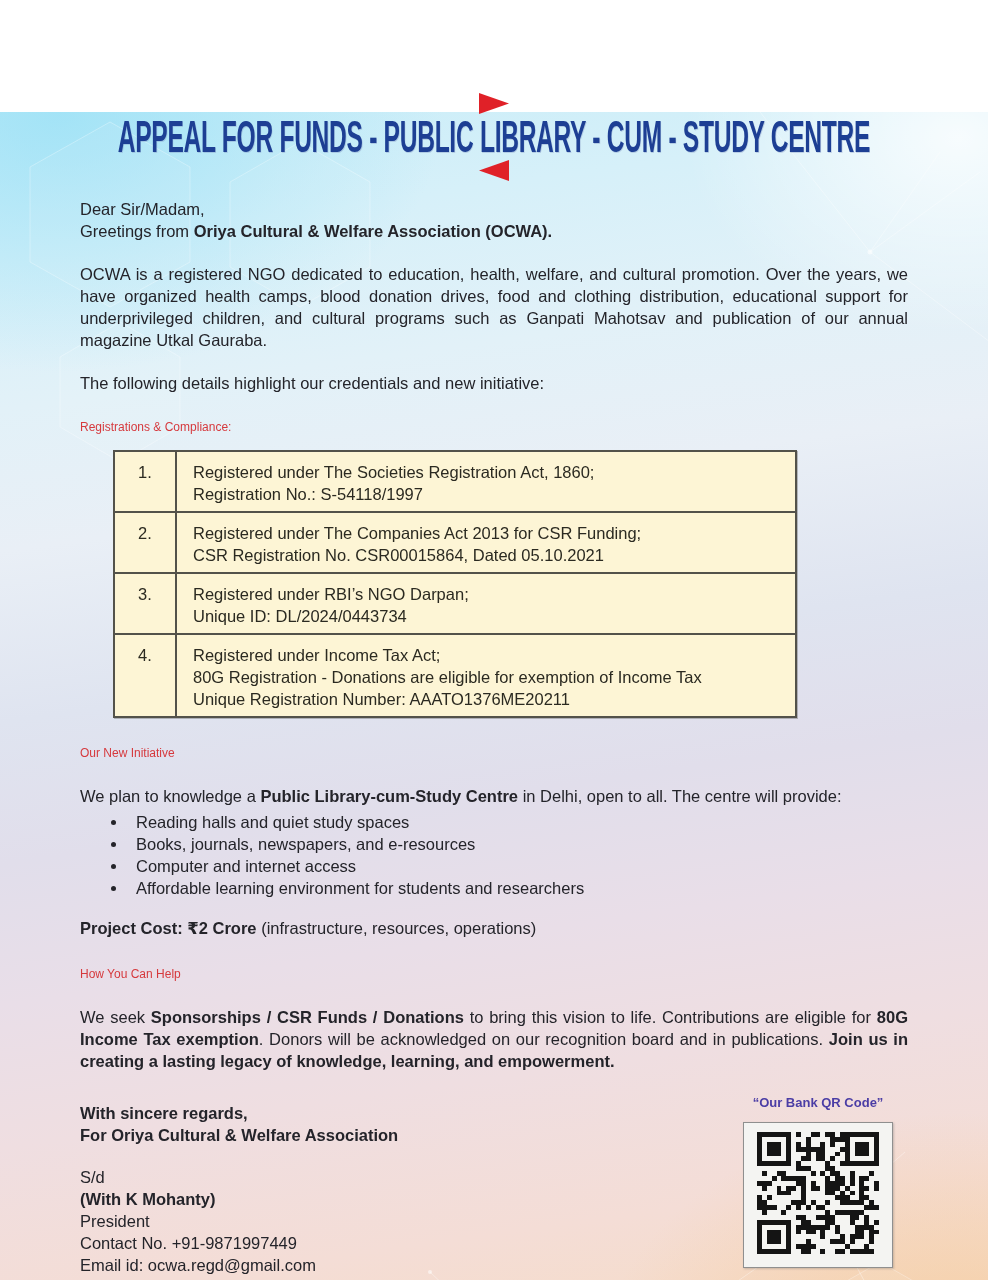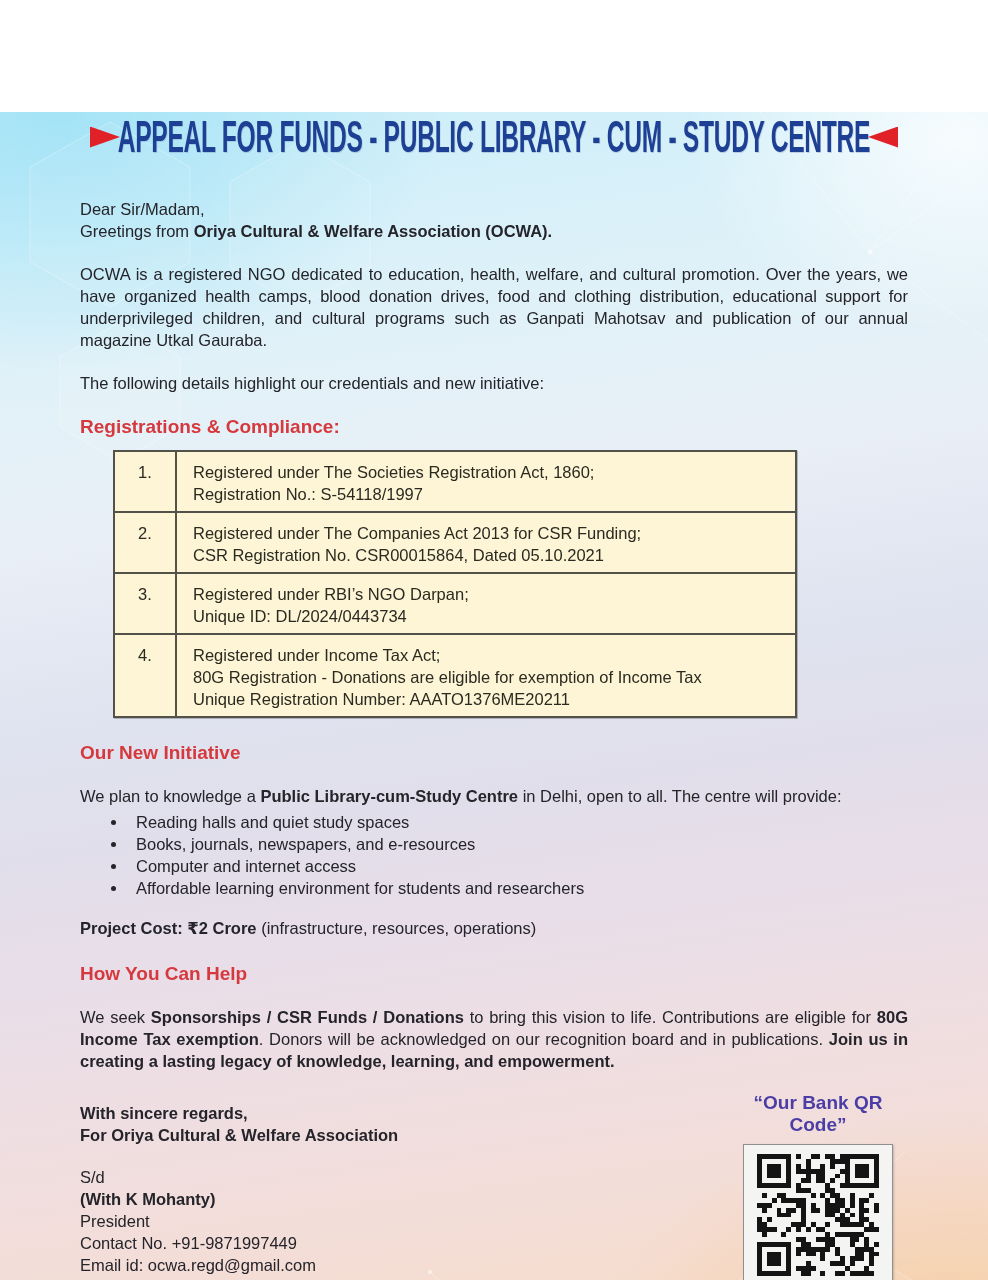--- a/index.html
+++ b/index.html
@@ -30,20 +30,21 @@
     line-height: 22px;
   }
   
   .title-row {
     margin-top: 112px;
     display: flex;
     align-items: center;
     justify-content: center;
     gap: 12px;
     height: 50px;
+    flex-direction: column;
   }
   .pennant {
     width: 30px; height: 21px;
     background: var(--accent-red, #e02128);
     flex: 0 0 auto;
   }
   .pennant.left  { clip-path: polygon(0 0, 100% 50%, 0 100%); }
   .pennant.right { clip-path: polygon(100% 0, 0 50%, 100% 100%); }
   .title-box {
     width: 724px;
@@ -63,22 +64,22 @@
     transform-origin: center center;
     text-shadow: 1px 1px 0 rgba(120,140,190,.35);
   }
   
   .greeting { margin-top: 36px; }
   .para { margin-top: 21px; }
   .justified { text-align: justify; }
   .bold { font-weight: 700; }
   .red-heading {
     margin-top: 22px;
-    font-weight: 700;
-    font-size: 19px;
+    font-weight: 400;
+    font-size: 12px;
     color: var(--heading-red, #d6393d);
   }
   
   .reg-table {
     margin: 12px 0 0 33px;
     border-collapse: collapse;
     width: 684px;
     background: var(--table-bg, #fdf5d5);
     box-shadow: 1px 1px 0 rgba(80,80,80,.35);
   }
@@ -101,21 +102,21 @@
   .sig-line { line-height: 22px; }
   .sig-gap { height: 20px; }
   .qr-block {
     position: absolute;
     top: -10px; right: 2px;
     width: 176px;
     text-align: center;
   }
   .qr-heading {
     font-weight: 700;
-    font-size: 19px;
+    font-size: 13px;
     color: var(--qr-heading-purple, #4b3da5);
   }
   .qr-box {
     margin: 8px auto 0;
     width: 150px; height: 146px;
     background: #f4f4f2;
     border: 1px solid #8f8f8f;
     display: flex;
     align-items: center;
     justify-content: center;

